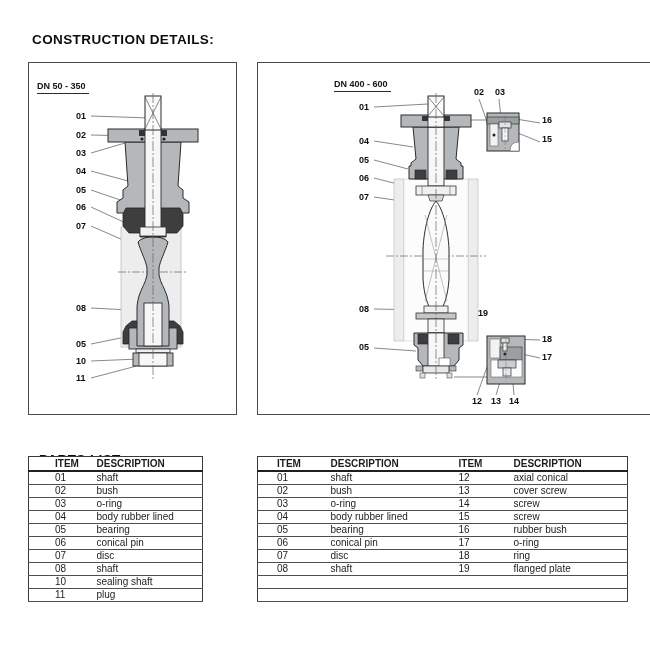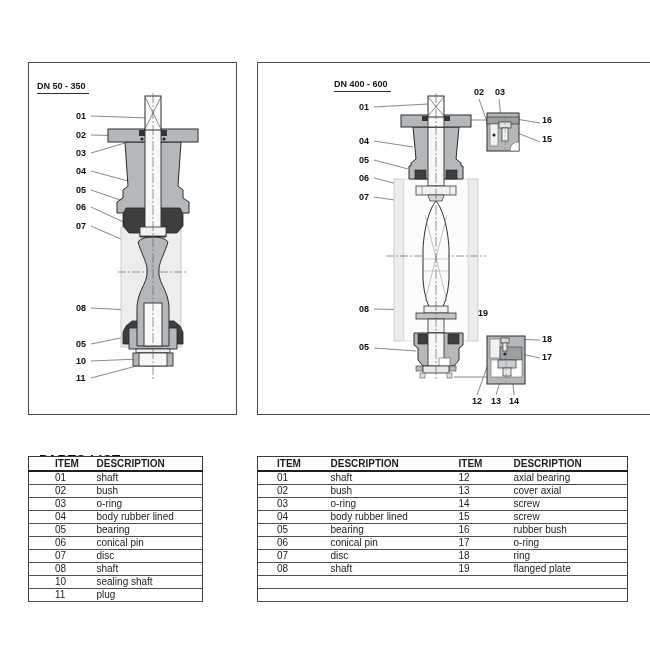--- a/index.html
+++ b/index.html
@@ -52,20 +52,21 @@
   .tbl-right th:nth-child(1),.tbl-right td:nth-child(1){width:60px;padding-left:19px;}
   .tbl-right th:nth-child(2),.tbl-right td:nth-child(2){width:130px;padding-left:13px;}
   .tbl-right th:nth-child(3),.tbl-right td:nth-child(3){width:61px;padding-left:11px;}
   .tbl-right th:nth-child(4),.tbl-right td:nth-child(4){padding-left:5px;}
 </style>
 </head>
 <body>
 
 <div class="page">
 
+  <h1 class="main-title">CONSTRUCTION DETAILS:</h1>
 
   <div class="dbox left">
     <svg width="174" height="351" viewBox="0 0 174 351">
 
       <g stroke="#7a7a7a" stroke-width="0.9">
         <line x1="62" y1="53" x2="121" y2="55"></line>
         <line x1="62" y1="72" x2="107" y2="73"></line>
         <line x1="62" y1="90" x2="96" y2="80"></line>
         <line x1="62" y1="108" x2="103" y2="119"></line>
         <line x1="62" y1="127" x2="106" y2="142"></line>
@@ -307,27 +308,27 @@
           <th>DESCRIPTION</th>
           <th>ITEM</th>
           <th>DESCRIPTION</th>
         </tr>
       </thead>
       <tbody>
         <tr>
           <td>01</td>
           <td>shaft</td>
           <td>12</td>
-          <td>axial bearing</td>
+          <td>axial conical</td>
         </tr>
         <tr>
           <td>02</td>
           <td>bush</td>
           <td>13</td>
-          <td>cover axial</td>
+          <td>cover screw</td>
         </tr>
         <tr>
           <td>03</td>
           <td>o-ring</td>
           <td>14</td>
           <td>screw</td>
         </tr>
         <tr>
           <td>04</td>
           <td>body rubber lined</td>

